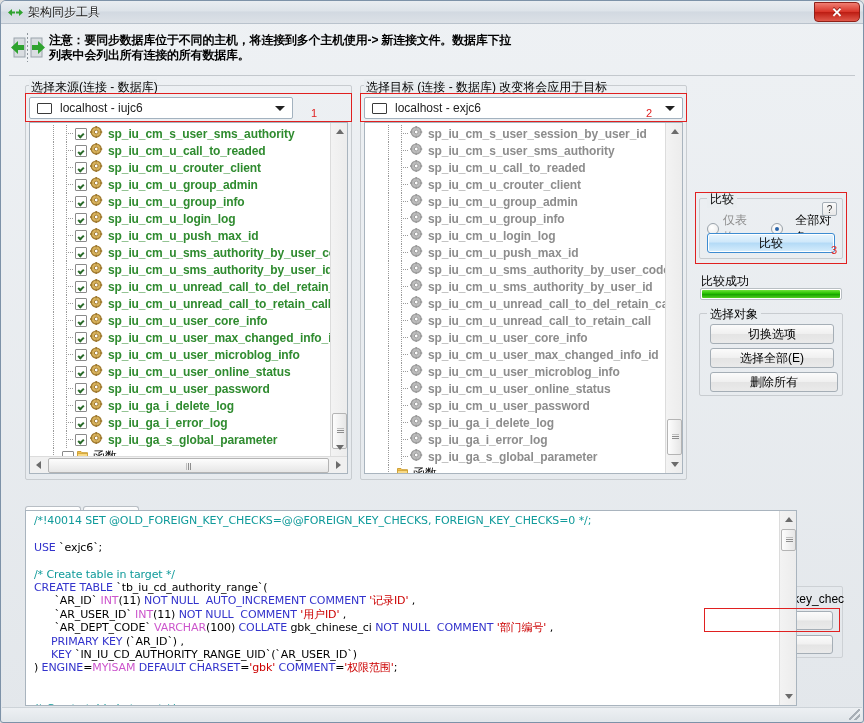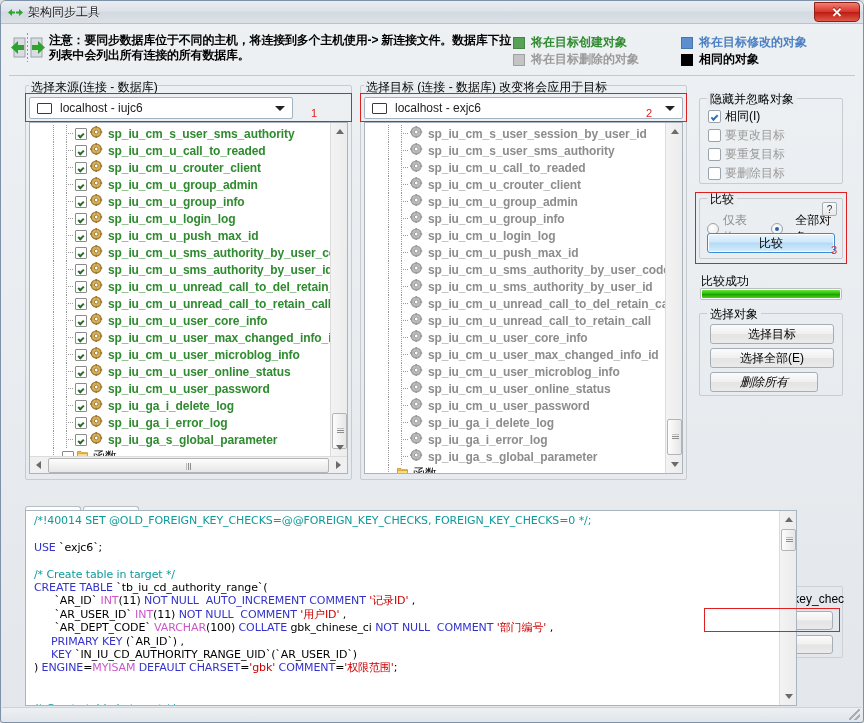--- a/index.html
+++ b/index.html
@@ -284,38 +284,20 @@
         <rect x="5" y="7" width="11" height="19" fill="#d9dde1" stroke="#9aa3ab"></rect>
         <rect x="22" y="7" width="11" height="19" fill="#d9dde1" stroke="#9aa3ab"></rect>
         <path d="M18.5 2 L18.5 31" stroke="#8d959c" stroke-dasharray="2,2"></path>
         <path d="M2 16.5 L9 10 L9 14 L15 14 L15 19 L9 19 L9 23 Z" fill="#2fa32f"></path>
         <path d="M36 16.5 L29 10 L29 14 L23 14 L23 19 L29 19 L29 23 Z" fill="#2fa32f"></path>
       </svg>
     </span>
     <div class="n-text">注意：要同步数据库位于不同的主机，将连接到多个主机使用-&gt; 新连接文件。数据库下拉列表中会列出所有连接的所有数据库。</div>
   </div>
 
-  <div class="legend">
-    <div class="lg-item">
-      <span class="lg-sw" style="background:#56a356"></span>
-      <span style="color:#2f8b2f">将在目标创建对象</span>
-    </div>
-    <div class="lg-item">
-      <span class="lg-sw" style="background:#5b8fd0"></span>
-      <span style="color:#4a7fc1">将在目标修改的对象</span>
-    </div>
-    <div class="lg-item">
-      <span class="lg-sw" style="background:#c4c4c4"></span>
-      <span style="color:#9a9a9a">将在目标删除的对象</span>
-    </div>
-    <div class="lg-item">
-      <span class="lg-sw" style="background:#000"></span>
-      <span style="color:#000">相同的对象</span>
-    </div>
-  </div>
 
   <div class="hr-sep"></div>
 
   <div class="grp-box" style="position:absolute;left:24px;top:84px;width:327px;height:395px;"></div>
   <div class="grp-legend-bg" style="left:28px;width:128px;"></div>
   <div class="lbl" style="left:30px;top:78px;z-index:3;">选择来源(连接 - 数据库)</div>
 
   <div class="redbox" style="left:24px;top:92px;width:327px;height:29px;"></div>
   <div class="combo" style="left:28px;top:96px;width:264px;">
     <span class="db-ico"></span>
@@ -966,41 +948,20 @@
         </div>
       <div class="vthumb" style="top:296px;height:36px;">
           <span class="grip-h"></span>
         </div>
       <div class="arrow-d">
           <div class="tri-d"></div>
         </div>
     </div>
   </div>
 
-  <div class="panel" style="left:698px;top:97px;width:144px;height:86px;">
-    <span class="panel-title">隐藏并忽略对象</span>
-    <div style="padding-top:8px;">
-      <div class="ckrow">
-        <span class="ck on"></span>
-        <span class="cklabel">相同(I)</span>
-      </div>
-      <div class="ckrow dis" style="margin-top:1px;">
-        <span class="ck"></span>
-        <span class="cklabel">要更改目标</span>
-      </div>
-      <div class="ckrow dis" style="margin-top:1px;">
-        <span class="ck"></span>
-        <span class="cklabel">要重复目标</span>
-      </div>
-      <div class="ckrow dis" style="margin-top:1px;">
-        <span class="ck"></span>
-        <span class="cklabel">要删除目标</span>
-      </div>
-    </div>
-  </div>
 
   <div class="redbox" style="left:694px;top:191px;width:152px;height:72px;"></div>
   <div class="panel" style="left:698px;top:197px;width:144px;height:61px;">
     <span class="panel-title">比较</span>
     <div class="helpq" style="right:5px;top:3px;">?</div>
     <div style="display:flex;align-items:center;padding:13px 0 0 7px;">
       <span class="radio"></span>
       <span style="font-size:12px;color:#8d8d8d;">仅表格</span>
       <span class="radio on" style="margin-left:13px;"></span>
       <span style="font-size:12px;color:#000;margin-left:8px;">全部对象</span>
@@ -1009,23 +970,23 @@
   </div>
   <div class="rednum" style="left:830px;top:243px;">3</div>
 
   <div class="lbl" style="left:700px;top:272px;">比较成功</div>
   <div class="progress" style="left:699px;top:287px;width:142px;height:12px;">
     <div class="bar" style="width:100%;"></div>
   </div>
 
   <div class="panel" style="left:698px;top:312px;width:144px;height:83px;">
     <span class="panel-title">选择对象</span>
-    <div class="btn" style="position:absolute;left:10px;top:10px;width:124px;height:20px;">选择目标</div>
+    <div class="btn" style="position:absolute;left:10px;top:10px;width:124px;height:20px;">切换选项</div>
     <div class="btn" style="position:absolute;left:10px;top:34px;width:124px;height:20px;">选择全部(E)</div>
-    <div class="btn" style="position:absolute;left:10px;top:58px;width:108px;height:20px;font-style:italic;">删除所有</div>
+    <div class="btn" style="position:absolute;left:10px;top:58px;width:128px;height:20px;">删除所有</div>
   </div>
 
   <div class="panel" style="left:698px;top:585px;width:144px;height:72px;border-color:#cdd1d5;"></div>
   <div class="ckrow" style="position:absolute;left:700px;top:589px;">
     <span class="ck on"></span>
     <span class="cklabel" style="white-space:nowrap;overflow:hidden;width:118px;display:inline-block;">设置foreign_key_checks = 0</span>
   </div>
   <div class="redbox" style="left:703px;top:607px;width:136px;height:24px;"></div>
   <div class="btn" style="position:absolute;left:708px;top:610px;width:124px;height:19px;">执行所有</div>
   <div class="btn" style="position:absolute;left:708px;top:634px;width:124px;height:19px;">另存为(S)</div>

